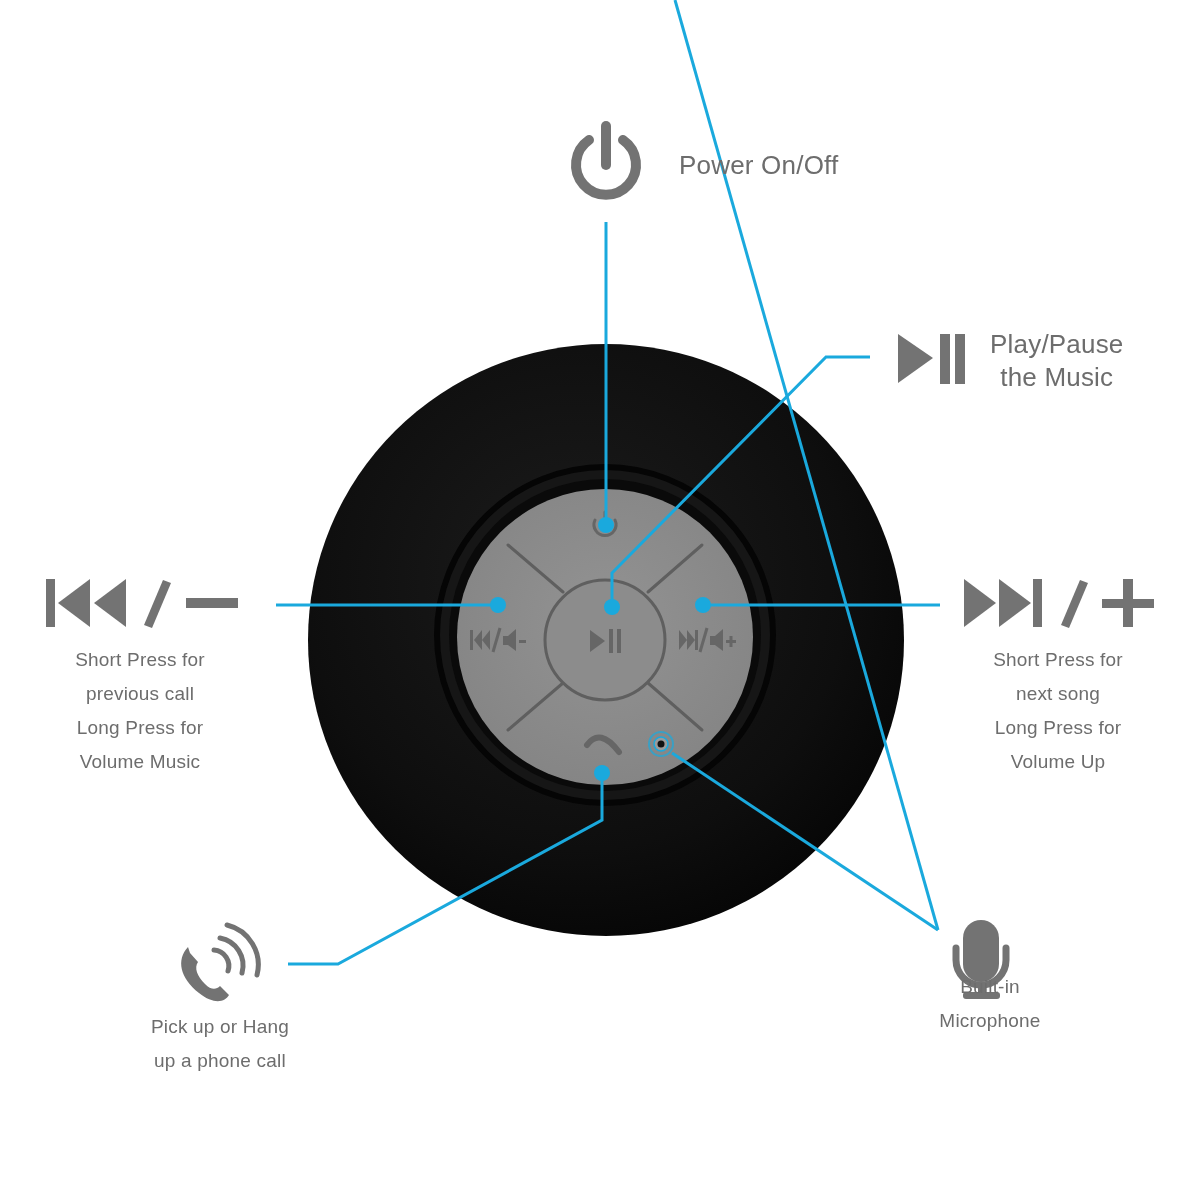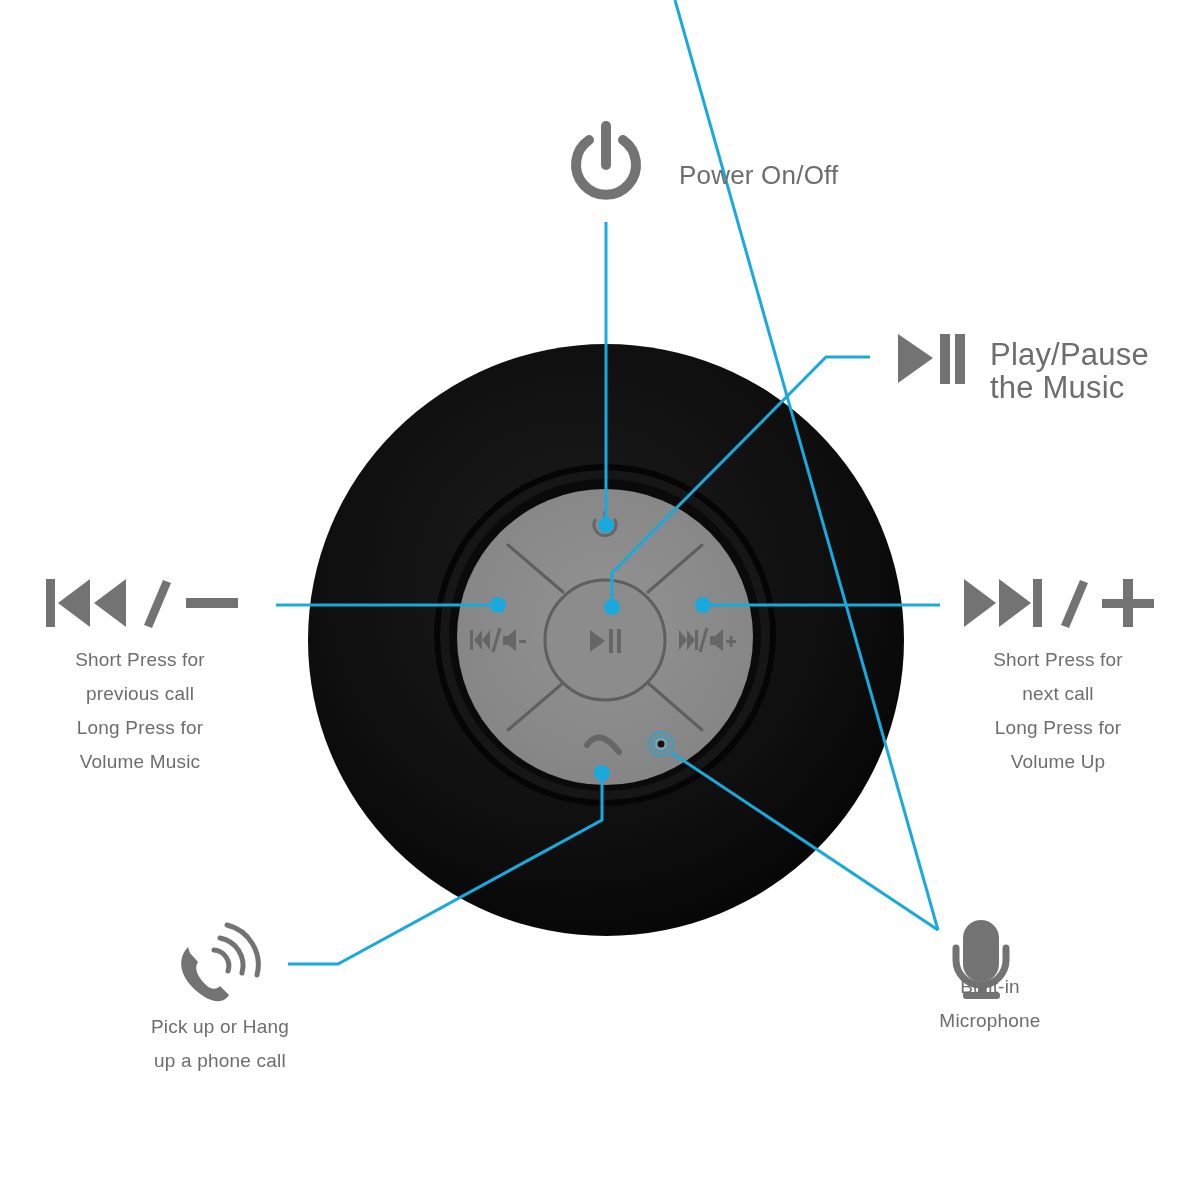--- a/index.html
+++ b/index.html
@@ -1,21 +1,21 @@
 <!DOCTYPE html>
 <html><head>
   <meta charset="utf-8">
   <style>
     html, body { margin: 0; padding: 0; background: #ffffff; }
     body { width: 1200px; height: 1200px; position: relative; overflow: hidden; font-family: "Liberation Sans", sans-serif; }
     .stage { position: absolute; left: 0; top: 0; width: 1200px; height: 1200px; }
     svg.art { position: absolute; left: 0; top: 0; }
     .label { position: absolute; color: #6d6d6d; font-size: 19px; line-height: 34px; letter-spacing: 0.2px; }
     .label.center { text-align: center; }
-    .label.left { text-align: left; margin-top: 10px; }
+    .label.left { text-align: center; }
   </style>
 </head>
 <body>
 
 <div class="stage">
 
   <svg class="art" width="1200" height="1200" viewBox="0 0 1200 1200">
     <defs>
       <radialGradient id="bodyGrad" cx="45%" cy="40%" r="65%">
         <stop offset="0%" stop-color="#1c1c1c"></stop>
@@ -153,35 +153,35 @@
     <g>
       <rect x="963" y="920" width="36" height="62" rx="18" fill="#737373"></rect>
       <path d="M 956 948 L 956 960 A 25 25 0 0 0 1006 960 L 1006 948" fill="none" stroke="#737373" stroke-width="7" stroke-linecap="round"></path>
       <rect x="978" y="985" width="7" height="12" fill="#737373"></rect>
       <rect x="963" y="992" width="37" height="7" rx="3" fill="#737373"></rect>
     </g>
   </svg>
 
   <div class="label left" style="left:679px; top:148px; font-size:26px;">Power On/Off</div>
 
-  <div class="label left" style="left:990px; top:328px; line-height:33px; font-size:31px;">
+  <div class="label left" style="left:990px; top:328px; line-height:33px; font-size:26px;">
     <div>Play/Pause</div>
     <div>the Music</div>
   </div>
 
   <div class="label center" style="left:20px; top:643px; width:240px;">
     <div>Short Press for</div>
     <div>previous call</div>
     <div>Long Press for</div>
     <div>Volume Music</div>
   </div>
 
   <div class="label center" style="left:938px; top:643px; width:240px;">
     <div>Short Press for</div>
-    <div>next call</div>
+    <div>next song</div>
     <div>Long Press for</div>
     <div>Volume Up</div>
   </div>
 
   <div class="label center" style="left:100px; top:1010px; width:240px;">
     <div>Pick up or Hang</div>
     <div>up a phone call</div>
   </div>
 
   <div class="label center" style="left:880px; top:970px; width:220px;">

